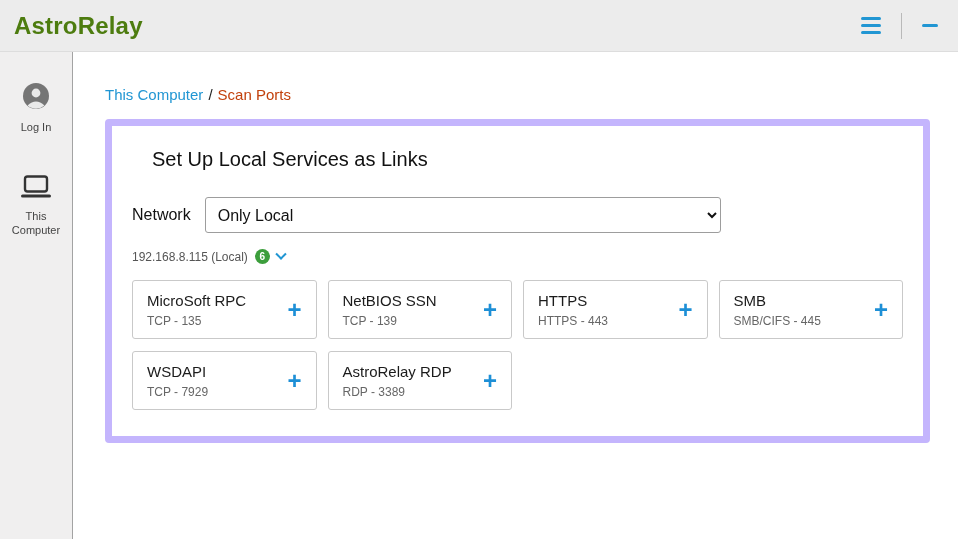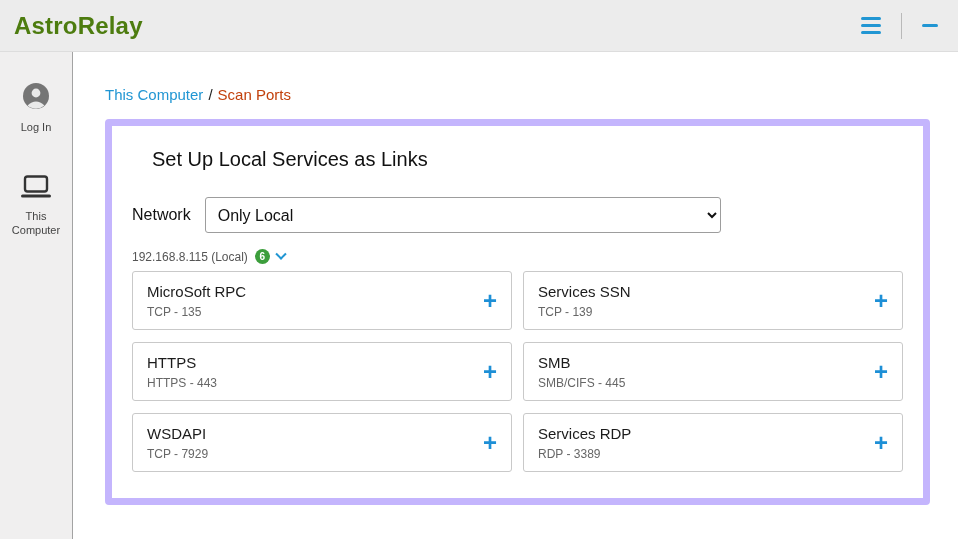--- a/index.html
+++ b/index.html
@@ -37,21 +37,21 @@
   .network-row { display:flex; align-items:center; margin-top:26px; }
   .network-label { font-size:16px; color:#111; margin-right:14px; }
   .network-select { width:516px; height:36px; font-size:16px; font-family:"Liberation Sans",sans-serif; color:#111; border:1px solid #9d9d9d; border-radius:3px; padding:0 8px; background:#fff; }
   .scan-btn { margin-left:auto; height:36px; padding:0 24px; border:none; border-radius:18px; background:#2aa0d2; color:#fff; font-size:15px; font-family:"Liberation Sans",sans-serif; cursor:pointer; }
 
   .ip-row { margin-top:16px; display:flex; align-items:center; gap:7px;text-align:right; }
   .ip-label { font-size:12px; color:#555; }
   .count-badge { width:15px; height:15px; border-radius:50%; background:#3c9e3c; color:#fff; font-size:10px; font-weight:700; display:flex; align-items:center; justify-content:center; }
   .chev { width:8px; height:8px; border-right:2px solid #2196d3; border-bottom:2px solid #2196d3; transform:rotate(45deg) translate(-2px,-2px); cursor:pointer; }
 
-  .service-grid { margin-top:7px; display:grid; grid-template-columns:repeat(2,1fr); gap:12px 11px; }
+  .service-grid { margin-top:16px; display:grid; grid-template-columns:repeat(4,1fr); gap:12px 11px; }
   .service-card { border:1px solid #c9c9c9; border-radius:3px; background:#fff; padding:10px 14px; display:flex; align-items:center; justify-content:space-between; min-height:59px; }
   .svc-name { font-size:15px; color:#1b1b1b; }
   .svc-detail { font-size:12px; color:#666; margin-top:5px; }
   .plus { color:#1d8fd6; font-size:24px; font-weight:700; line-height:1; cursor:pointer; user-select:none; }
 </style>
 </head>
 <body>
 
 <div class="page">
 
@@ -123,21 +123,21 @@
           <div class="service-card">
             <div>
               <div class="svc-name">MicroSoft RPC</div>
               <div class="svc-detail">TCP - 135</div>
             </div>
             <span class="plus">+</span>
           </div>
 
           <div class="service-card">
             <div>
-              <div class="svc-name">Services SSN</div>
+              <div class="svc-name">NetBIOS SSN</div>
               <div class="svc-detail">TCP - 139</div>
             </div>
             <span class="plus">+</span>
           </div>
 
           <div class="service-card">
             <div>
               <div class="svc-name">HTTPS</div>
               <div class="svc-detail">HTTPS - 443</div>
             </div>
@@ -155,21 +155,21 @@
           <div class="service-card">
             <div>
               <div class="svc-name">WSDAPI</div>
               <div class="svc-detail">TCP - 7929</div>
             </div>
             <span class="plus">+</span>
           </div>
 
           <div class="service-card">
             <div>
-              <div class="svc-name">Services RDP</div>
+              <div class="svc-name">AstroRelay RDP</div>
               <div class="svc-detail">RDP - 3389</div>
             </div>
             <span class="plus">+</span>
           </div>
 
         </div>
       </div>
 
     </div>
   </div>

